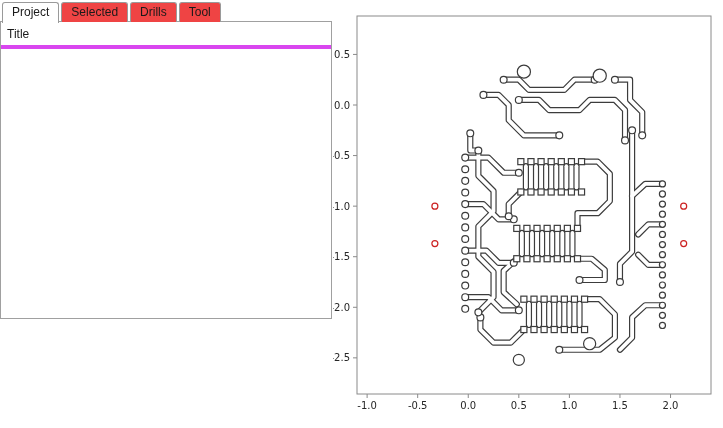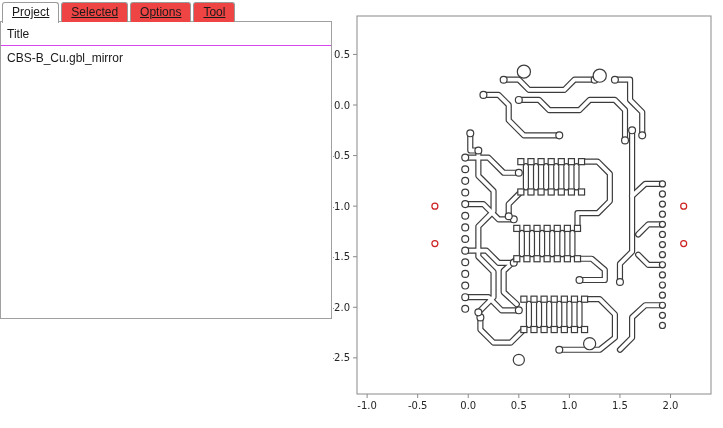--- a/index.html
+++ b/index.html
@@ -1,43 +1,42 @@
 <!DOCTYPE html>
 <html><head>
 <meta charset="utf-8">
 <style>
   html,body{margin:0;padding:0;background:#ffffff;}
   body{width:723px;height:428px;overflow:hidden;font-family:"Liberation Sans",sans-serif;font-size:12px;color:#1a1a1a;}
   .app{display:flex;width:723px;height:428px;position:relative;}
-  .left-panel{width:333px;height:320px;position:relative;flex:0 0 auto;text-decoration:underline;}
+  .left-panel{width:333px;height:320px;position:relative;flex:0 0 auto;}
   .tabbar{display:flex;align-items:flex-end;padding:2px 0 0 2px;height:20px;position:relative;z-index:2;}
   .tab{border:1px solid #9a9a9a;border-bottom:none;background:#ef4444;padding:2px 9px 3px 9px;margin-right:2px;border-radius:3px 3px 0 0;cursor:default;white-space:nowrap;}
   .tab.active{background:#ffffff;margin-bottom:-1px;padding-bottom:4px;}
   .list-box{position:absolute;top:21px;left:0;right:1px;bottom:1px;border:1px solid #a0a0a0;background:#ffffff;z-index:1;}
-  .list-header{padding:5px 6px 4px 6px;border-bottom:1px solid #d946ef;}
+  .list-header{padding:5px 6px 4px 6px;border-bottom:4px solid #d946ef;}
   .list-item{padding:5px 6px 4px 6px;white-space:nowrap;}
   .right-panel{flex:1 1 auto;height:428px;position:relative;background:#ffffff;}
   svg{display:block;}
   text{font-family:"DejaVu Sans","Liberation Sans",sans-serif;}
 </style>
 </head>
 <body>
 
 <div class="app">
 
   <div class="left-panel">
     <div class="tabbar">
       <div class="tab active">Project</div>
       <div class="tab">Selected</div>
-      <div class="tab">Options</div>
+      <div class="tab">Drills</div>
       <div class="tab">Tool</div>
     </div>
     <div class="list-box">
       <div class="list-header">Title</div>
-      <div class="list-item">CBS-B_Cu.gbl_mirror</div>
     </div>
   </div>
 
   <div class="right-panel">
     <svg id="plot-svg" width="390" height="428" viewBox="0 0 390 428">
         <rect x="24" y="16" width="354" height="378" fill="#ffffff" stroke="#8a8a8a" stroke-width="1"></rect>
         <line x1="34.11400000000001" y1="394" x2="34.11400000000001" y2="398" stroke="#8a8a8a" stroke-width="1"></line>
         <text x="34.11400000000001" y="409" text-anchor="middle" font-size="10" fill="#262626">-1.0</text>
         <line x1="84.68400000000001" y1="394" x2="84.68400000000001" y2="398" stroke="#8a8a8a" stroke-width="1"></line>
         <text x="84.68400000000001" y="409" text-anchor="middle" font-size="10" fill="#262626">-0.5</text>

